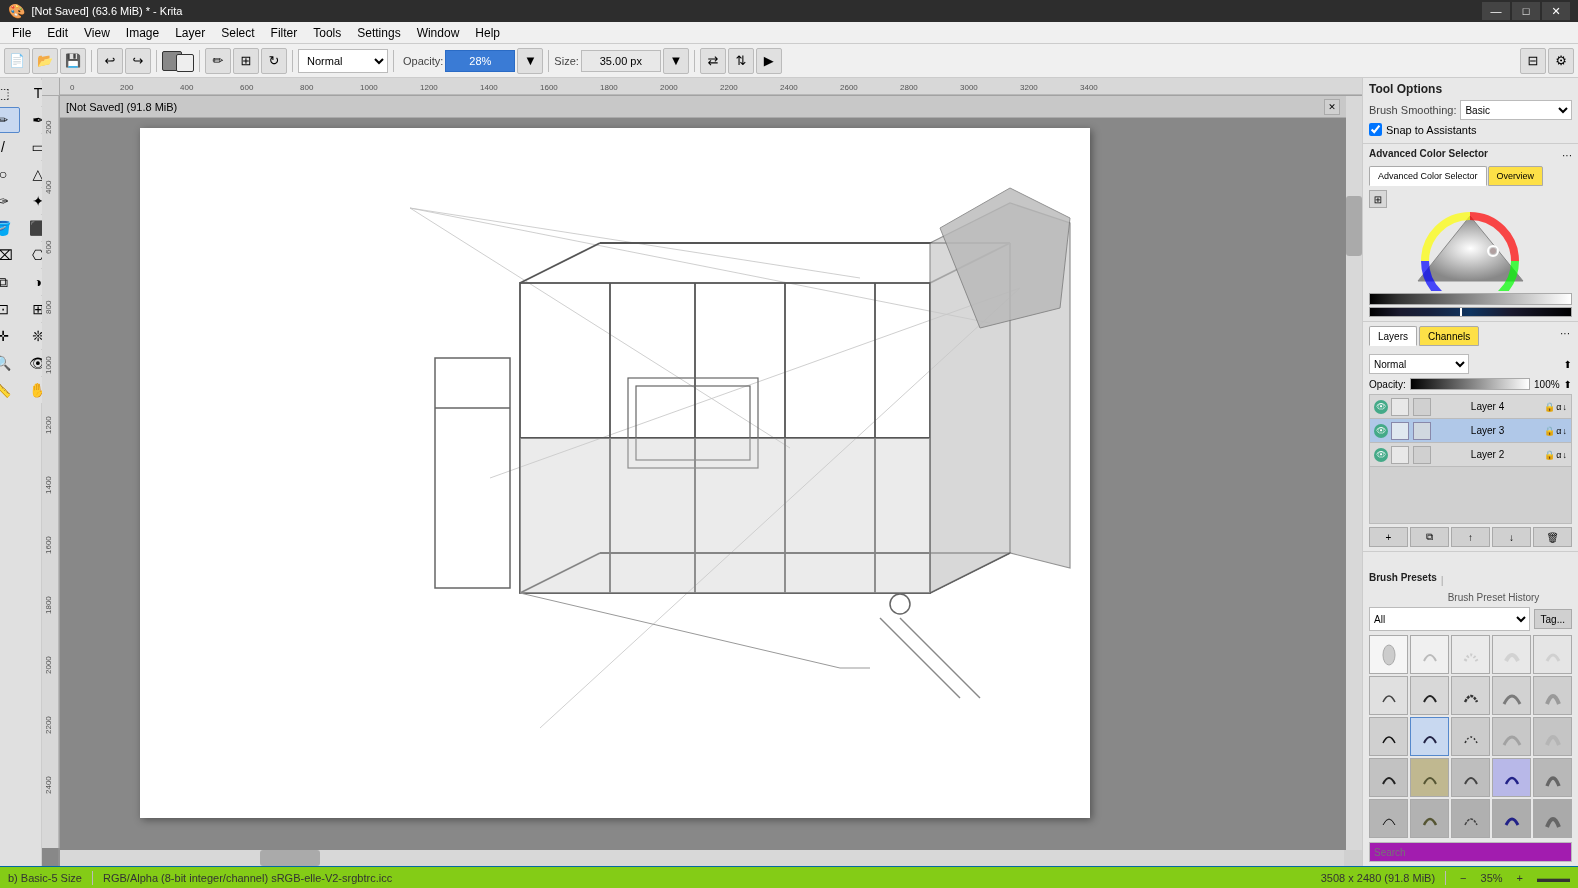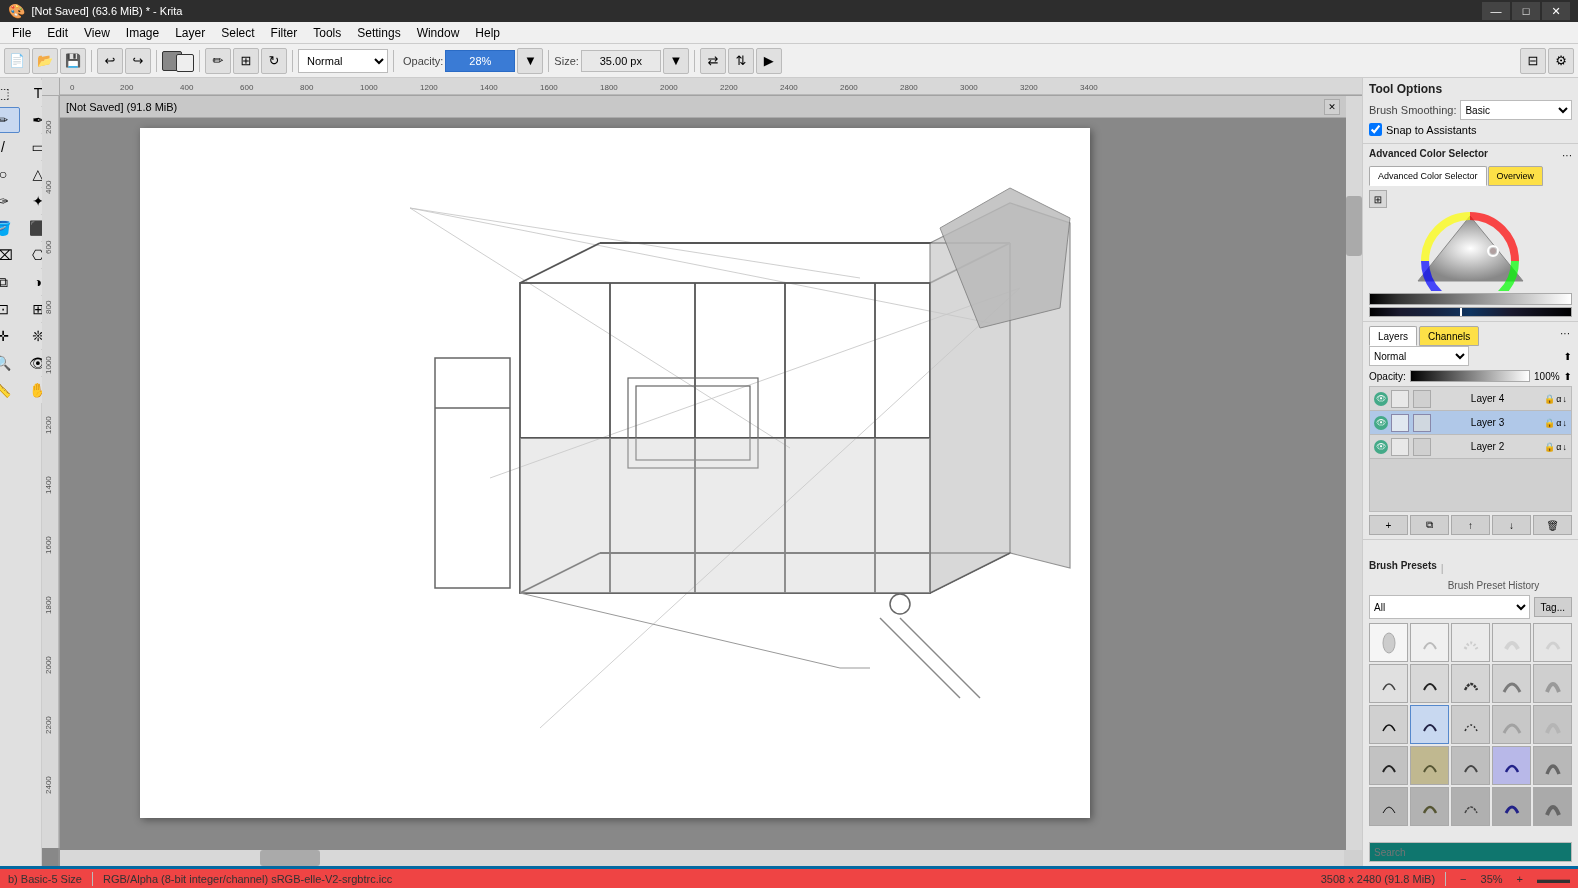--- a/index.html
+++ b/index.html
@@ -52,44 +52,44 @@
     .panel-label { color: #444; }
     .panel-select { height: 20px; border: 1px solid #bbb; background: #fff; font-size: 10px; flex: 1; }
 
     #color-selector { padding: 4px 6px; border-bottom: 1px solid #ccc; }
     .tabs-row { display: flex; gap: 1px; margin-bottom: 4px; }
     .tab-btn { height: 20px; padding: 0 8px; background: #fde047; border: 1px solid #aaa; cursor: pointer; font-size: 10px; border-radius: 2px 2px 0 0; }
     .tab-btn.active { background: #fff; border-bottom-color: #fff; }
     .color-wheel-container { width: 140px; height: 80px; margin: 0 auto; position: relative; display: flex; align-items: center; justify-content: center; }
 
     #layers-panel { padding: 4px 6px; border-bottom: 1px solid #ccc; flex: 1; overflow: hidden; display: flex; flex-direction: column; }
-    .layers-tabs { display: flex; gap: 2px; margin-bottom: 0; }
+    .layers-tabs { display: flex; gap: 2px; margin-bottom: 8px; }
     .layers-blend { height: 20px; border: 1px solid #bbb; background: #fff; font-size: 10px; width: 100px; }
     .opacity-row { display: flex; align-items: center; gap: 4px; font-size: 11px; margin-bottom: 4px; }
     .opacity-bar { flex: 1; height: 12px; background: linear-gradient(to right, #000, #fff); border: 1px solid #aaa; }
     .layer-list { flex: 1; overflow-y: auto; background: #d0d0d0; border: 1px solid #bbb; }
     .layer-row { height: 24px; display: flex; align-items: center; padding: 0 4px; gap: 3px; border-bottom: 1px solid #bbb; cursor: pointer; background: #d8d8d8; font-size: 11px; }
     .layer-row.selected { background: #b0c8e8; }
     .layer-eye { width: 14px; height: 14px; background: #888; border-radius: 50%; display: flex; align-items: center; justify-content: center; font-size: 8px; }
     .layer-thumb { width: 18px; height: 18px; background: #fff; border: 1px solid #aaa; }
     .layer-name { font-size: 10px; flex: 1; text-align: center; }
     .layer-actions { display: flex; gap: 1px; font-size: 9px; }
     .layer-actions span { cursor: pointer; }
     .layer-bottom-bar { display: flex; gap: 2px; margin-top: 3px; }
     .layer-bottom-btn { height: 20px; flex: 1; background: #d0d0d0; border: 1px solid #aaa; cursor: pointer; font-size: 10px; }
 
     #brush-presets { padding: 4px 6px; }
     .brush-grid { display: grid; grid-template-columns: repeat(5, 1fr); gap: 2px; max-height: 220px; overflow-y: auto; }
     .brush-item { width: 100%; aspect-ratio: 1; background: #d8d8d8; border: 1px solid #aaa; cursor: pointer; display: flex; align-items: center; justify-content: center; font-size: 9px; overflow: hidden; }
     .brush-item.selected { border-color: #5588cc; background: #c8d8f0; }
-    .brush-search { width: 100%; height: 20px; border: 1px solid #bbb; background: #0f766e; padding: 0 4px; font-size: 10px; margin-top: 16px; }
+    .brush-search { width: 100%; height: 20px; border: 1px solid #bbb; background: #a21caf; padding: 0 4px; font-size: 10px; margin-top: 4px; }
     .tag-btn { height: 20px; padding: 0 6px; background: #d0d0d0; border: 1px solid #aaa; cursor: pointer; font-size: 10px; }
 
     
-    #statusbar { width: 100%; height: 22px; background: #ef4444; border-top: 3px solid #0369a1; display: flex; align-items: center; padding: 0 8px; gap: 10px; font-size: 11px; color: #333; }
+    #statusbar { width: 100%; height: 22px; background: #84cc16; border-top: 1px solid #0369a1; display: flex; align-items: center; padding: 0 8px; gap: 10px; font-size: 11px; color: #333; }
     .status-sep { width: 1px; height: 14px; background: #bbb; }
 
     
     #drawing-svg { position: absolute; top: 0; left: 0; width: 100%; height: 100%; }
 
     .scroll-thumb-h { height: 16px; width: 60px; background: #aaa; border-radius: 3px; margin-top: 0; position: absolute; left: 200px; top: 0; }
     .scroll-thumb-v { width: 16px; height: 60px; background: #aaa; border-radius: 3px; position: absolute; top: 100px; left: 0; }
 
     #drag-corner { position: absolute; bottom: 0; right: 0; width: 18px; height: 16px; background: #d0d0d0; z-index: 10; }
   </style>

